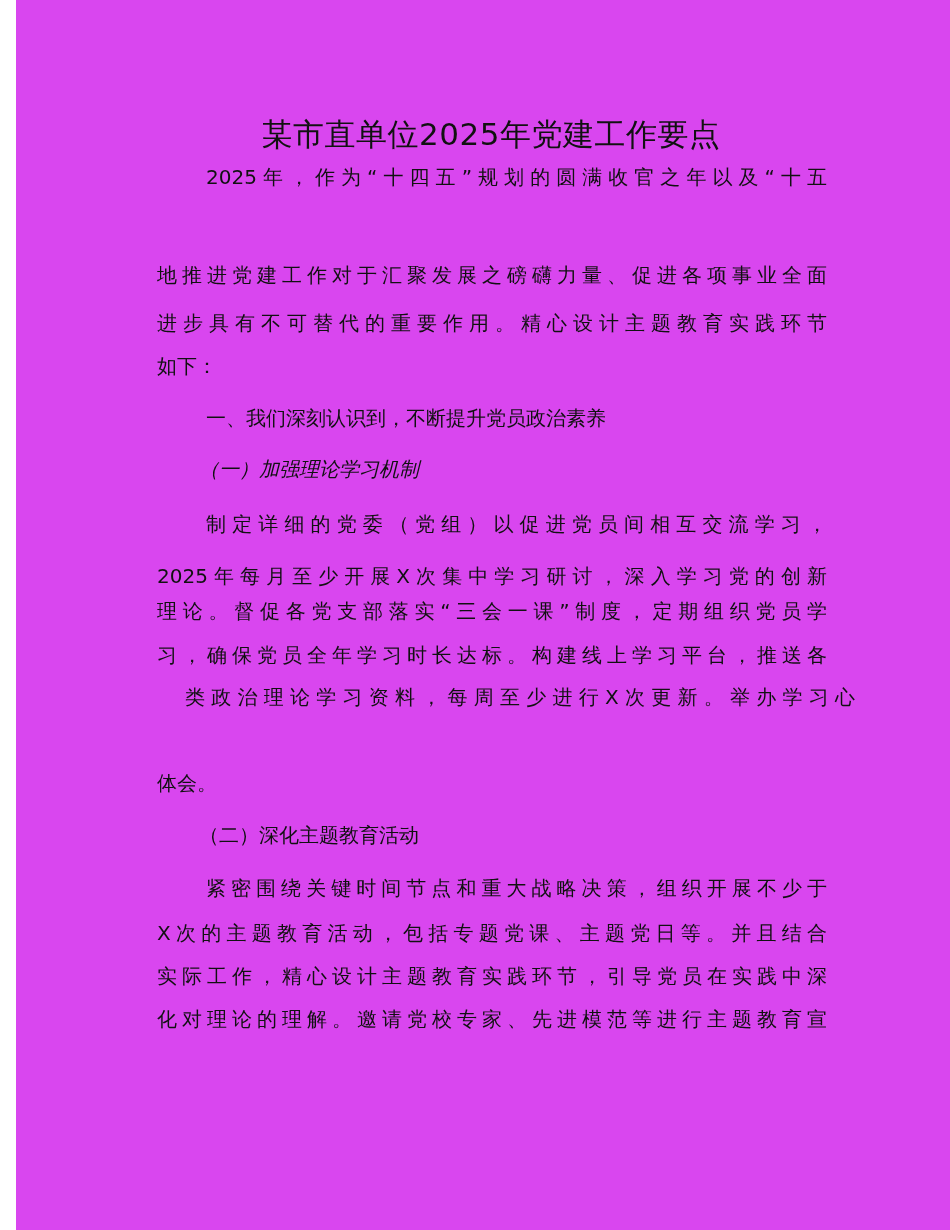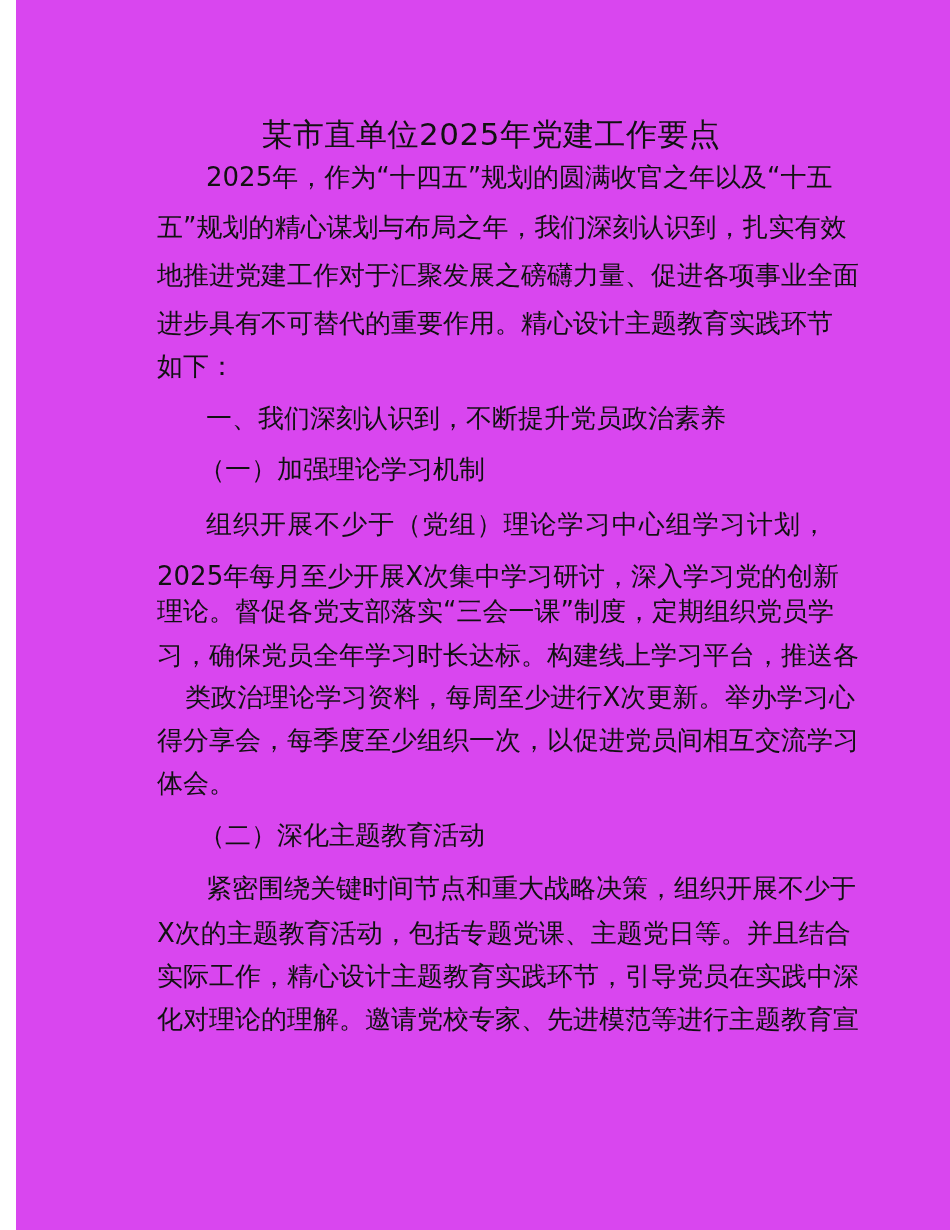--- a/index.html
+++ b/index.html
@@ -31,21 +31,21 @@
       text-align: center;
       font-size: 31px;
       line-height: 44px;
       letter-spacing: 0.5px;
       white-space: nowrap;
     }
     .line {
       position: absolute;
       left: 141px;
       width: 670px;
-      font-size: 26px;
+      font-size: 20px;
       line-height: 34px;
       white-space: nowrap;
       text-align: justify;
       text-align-last: justify;
       letter-spacing: 0px;
     }
     .line.indent {
       left: 190px;
       width: 621px;
     }
@@ -57,34 +57,32 @@
     }
   </style>
 </head>
 <body>
 
 <div class="page">
 
   <div class="title">某市直单位2025年党建工作要点</div>
 
   <div class="line indent" style="top:160px;">2025年，作为“十四五”规划的圆满收官之年以及“十五</div>
-  <div class="line" style="top:210px;">五”规划的精心谋划与布局之年，我们深刻认识到，扎实有效</div>
   <div class="line" style="top:258px;">地推进党建工作对于汇聚发展之磅礴力量、促进各项事业全面</div>
   <div class="line" style="top:306px;">进步具有不可替代的重要作用。精心设计主题教育实践环节</div>
   <div class="line last" style="top:349px;">如下：</div>
 
   <div class="line indent heading" style="top:401px;">一、我们深刻认识到，不断提升党员政治素养</div>
 
-  <div class="line indent heading" style="top:452px; left:183px;">（一）加强理论学习机制</div>
-  <div class="line indent" style="top:507px;">组织开展不少于（党组）理论学习中心组学习计划，</div>
+  <div class="line indent heading" style="top:452px; left:183px;font-style:italic;">（一）加强理论学习机制</div>
+  <div class="line indent" style="top:507px;">制定详细的党委（党组）以促进党员间相互交流学习，</div>
   <div class="line" style="top:551px;margin-top:8px;">2025年每月至少开展X次集中学习研讨，深入学习党的创新</div>
   <div class="line" style="top:594px;">理论。督促各党支部落实“三会一课”制度，定期组织党员学</div>
   <div class="line" style="top:638px;">习，确保党员全年学习时长达标。构建线上学习平台，推送各</div>
   <div class="line" style="top:680px;margin-left:28px;">类政治理论学习资料，每周至少进行X次更新。举办学习心</div>
-  <div class="line" style="top:723px;">得分享会，每季度至少组织一次，以促进党员间相互交流学习</div>
   <div class="line last" style="top:766px;">体会。</div>
 
   <div class="line indent heading" style="top:818px; left:183px;">（二）深化主题教育活动</div>
   <div class="line indent" style="top:871px;">紧密围绕关键时间节点和重大战略决策，组织开展不少于</div>
   <div class="line" style="top:916px;">X次的主题教育活动，包括专题党课、主题党日等。并且结合</div>
   <div class="line" style="top:959px;">实际工作，精心设计主题教育实践环节，引导党员在实践中深</div>
   <div class="line" style="top:1002px;">化对理论的理解。邀请党校专家、先进模范等进行主题教育宣</div>
 
 </div>
 

